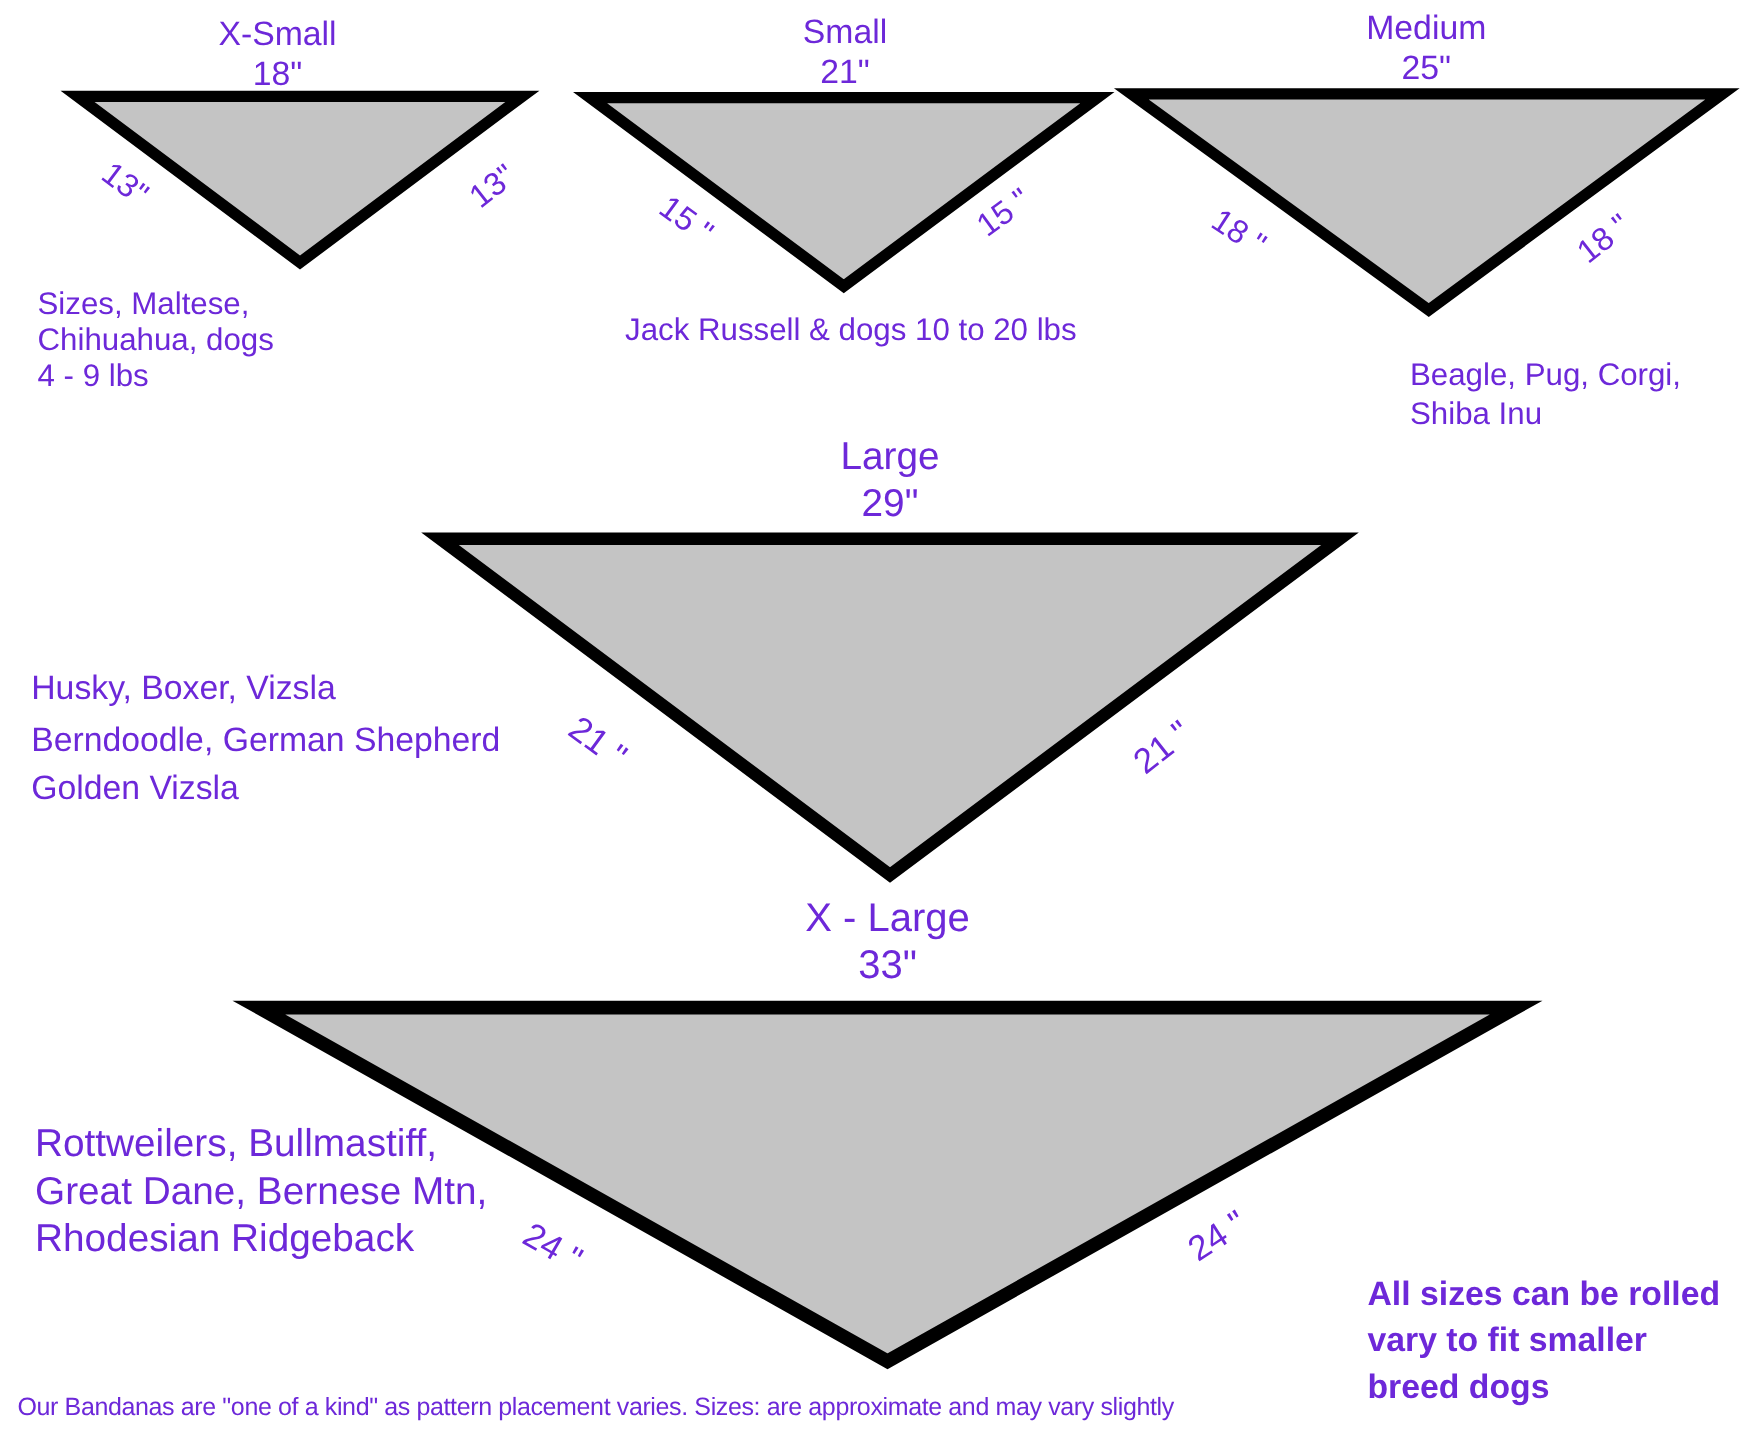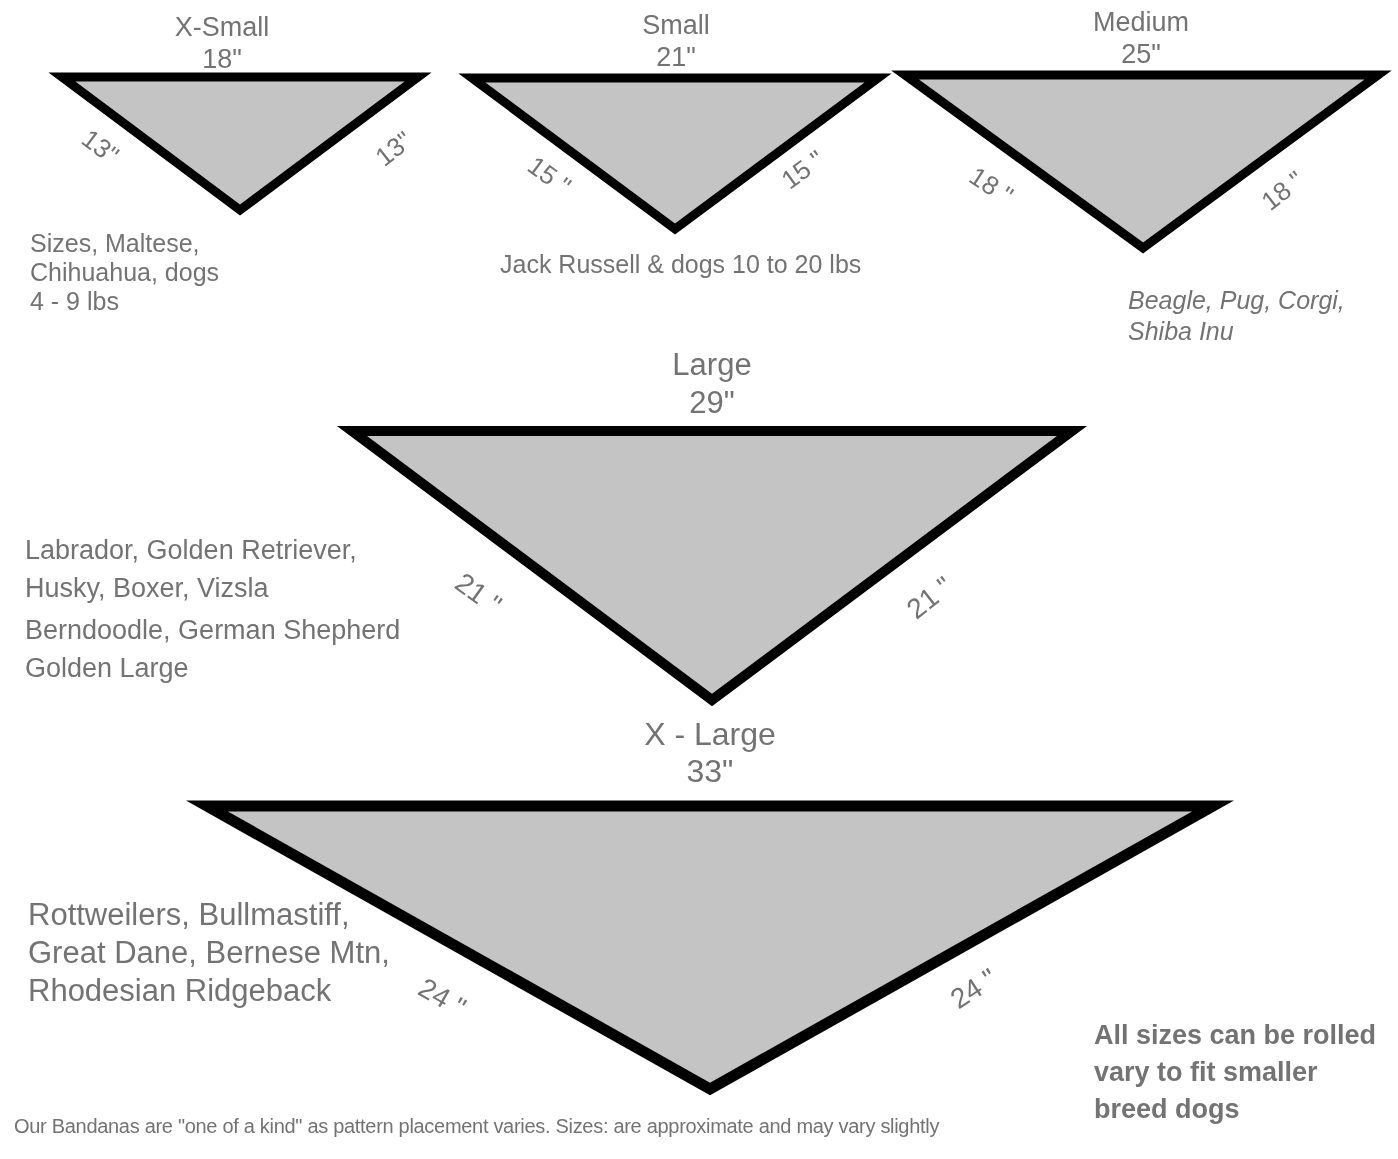--- a/index.html
+++ b/index.html
@@ -2,21 +2,21 @@
 <html><head>
 <meta charset="utf-8">
 <style>
   html, body { margin: 0; padding: 0; background: #fff; }
   #canvas {
     position: relative;
     width: 1398px;
     height: 1159px;
     background: #ffffff;
     font-family: "Liberation Sans", sans-serif;
-    color: #737373;
+    color: #6d28d9;
     overflow: hidden;
   }
   #triangles { position: absolute; left: 0; top: 0; }
   .title {
     position: absolute;
     width: 300px;
     text-align: center;
     white-space: nowrap;
   }
   .edge {
@@ -83,38 +83,37 @@
     </div>
   </section>
 
   <section>
     <div class="title" style="left:991px; top:6px; font-size:27px; line-height:32px;">
       <div>Medium</div>
       <div>25"</div>
     </div>
     <span class="edge" style="left:991px; top:186px; --r:33deg; font-size:26px;">18 "</span>
     <span class="edge" style="left:1283px; top:191px; --r:-38deg; font-size:26px;">18 "</span>
-    <div class="breeds" style="left:1128px; top:285px; font-size:25px; line-height:31px;font-style:italic;">
+    <div class="breeds" style="left:1128px; top:285px; font-size:25px; line-height:31px;">
       <div>Beagle, Pug, Corgi,</div>
       <div>Shiba Inu</div>
     </div>
   </section>
 
   <section>
     <div class="title" style="left:562px; top:346px; font-size:31px; line-height:38px;">
       <div>Large</div>
       <div>29"</div>
     </div>
     <span class="edge" style="left:478px; top:594px; --r:36deg; font-size:28px;">21 "</span>
     <span class="edge" style="left:930px; top:598px; --r:-38deg; font-size:28px;">21 "</span>
     <div class="breeds" style="left:25px; top:531px; font-size:27px; line-height:38px;">
-      <div>Labrador, Golden Retriever,</div>
       <div>Husky, Boxer, Vizsla</div>
       <div class="gap-before">Berndoodle, German Shepherd</div>
-      <div>Golden Large</div>
+      <div>Golden Vizsla</div>
     </div>
   </section>
 
   <section>
     <div class="title" style="left:560px; top:716px; font-size:32px; line-height:37px;">
       <div>X - Large</div>
       <div>33"</div>
     </div>
     <span class="edge" style="left:442px; top:998px; --r:30deg; font-size:28px;">24 "</span>
     <span class="edge" style="left:974px; top:989px; --r:-33deg; font-size:28px;">24 "</span>

